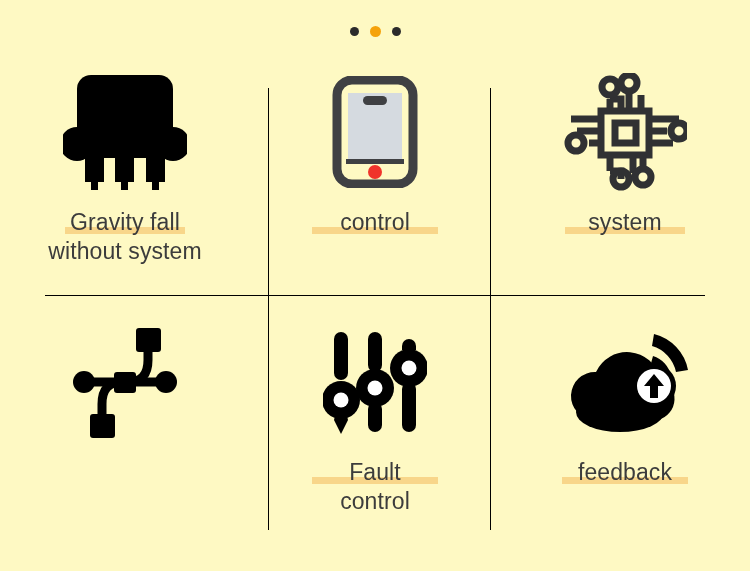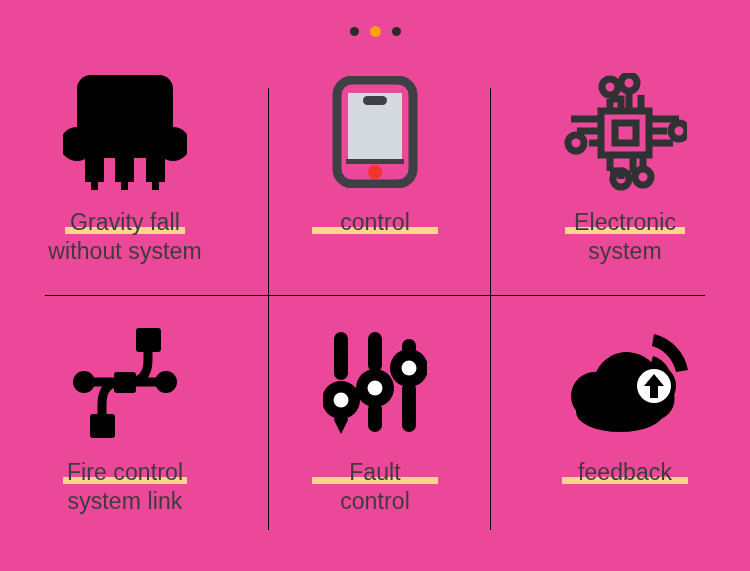--- a/index.html
+++ b/index.html
@@ -10,21 +10,21 @@
     width: 750px;
     height: 571px;
     background: #ffffff;
     font-family: "Liberation Sans", sans-serif;
     overflow: hidden;
   }
   .page {
     position: relative;
     width: 750px;
     height: 571px;
-    background: #ec4899;
+    background: #fef9c3;
   }
 
   
   .dots {
     position: absolute;
     top: 26px;
     left: 0;
     width: 750px;
     display: flex;
     justify-content: center;
@@ -203,21 +203,20 @@
             <circle cx="66" cy="10" r="8"></circle>
             <circle cx="116" cy="58" r="8"></circle>
             <circle cx="13" cy="70" r="8"></circle>
             <circle cx="58" cy="106" r="8"></circle>
             <circle cx="80" cy="104" r="8"></circle>
           </g>
         </svg>
       </div>
       <div class="label">
         <span class="hl" style="width:120px; top:19px;"></span>
-        <span class="line"><span>Electronic</span></span>
         <span class="line"><span>system</span></span>
       </div>
     </div>
 
     <div class="cell">
       <div class="icon-wrap">
         <svg width="110" height="116" viewBox="0 0 110 116">
           <g fill="none" stroke="#000000" stroke-width="9">
             <line x1="20" y1="58" x2="55" y2="58"></line>
             <line x1="55" y1="58" x2="90" y2="58"></line>
@@ -226,25 +225,20 @@
           </g>
           <g fill="#000000">
             <rect x="44" y="48" width="22" height="21" rx="3"></rect>
             <circle cx="14" cy="58" r="11"></circle>
             <circle cx="96" cy="58" r="11"></circle>
             <rect x="66" y="4" width="25" height="24" rx="3"></rect>
             <rect x="20" y="90" width="25" height="24" rx="3"></rect>
           </g>
         </svg>
       </div>
-      <div class="label">
-        <span class="hl" style="width:124px; top:19px;"></span>
-        <span class="line"><span>Fire control</span></span>
-        <span class="line"><span>system link</span></span>
-      </div>
     </div>
 
     <div class="cell">
       <div class="icon-wrap">
         <svg width="104" height="116" viewBox="0 0 104 116">
           <g fill="#000000">
 
             <rect x="11" y="8" width="14" height="48" rx="7"></rect>
             <path d="M11 96 a7 7 0 0 1 14 0 l-7 14 z"></path>
             <circle cx="18" cy="76" r="19"></circle>

